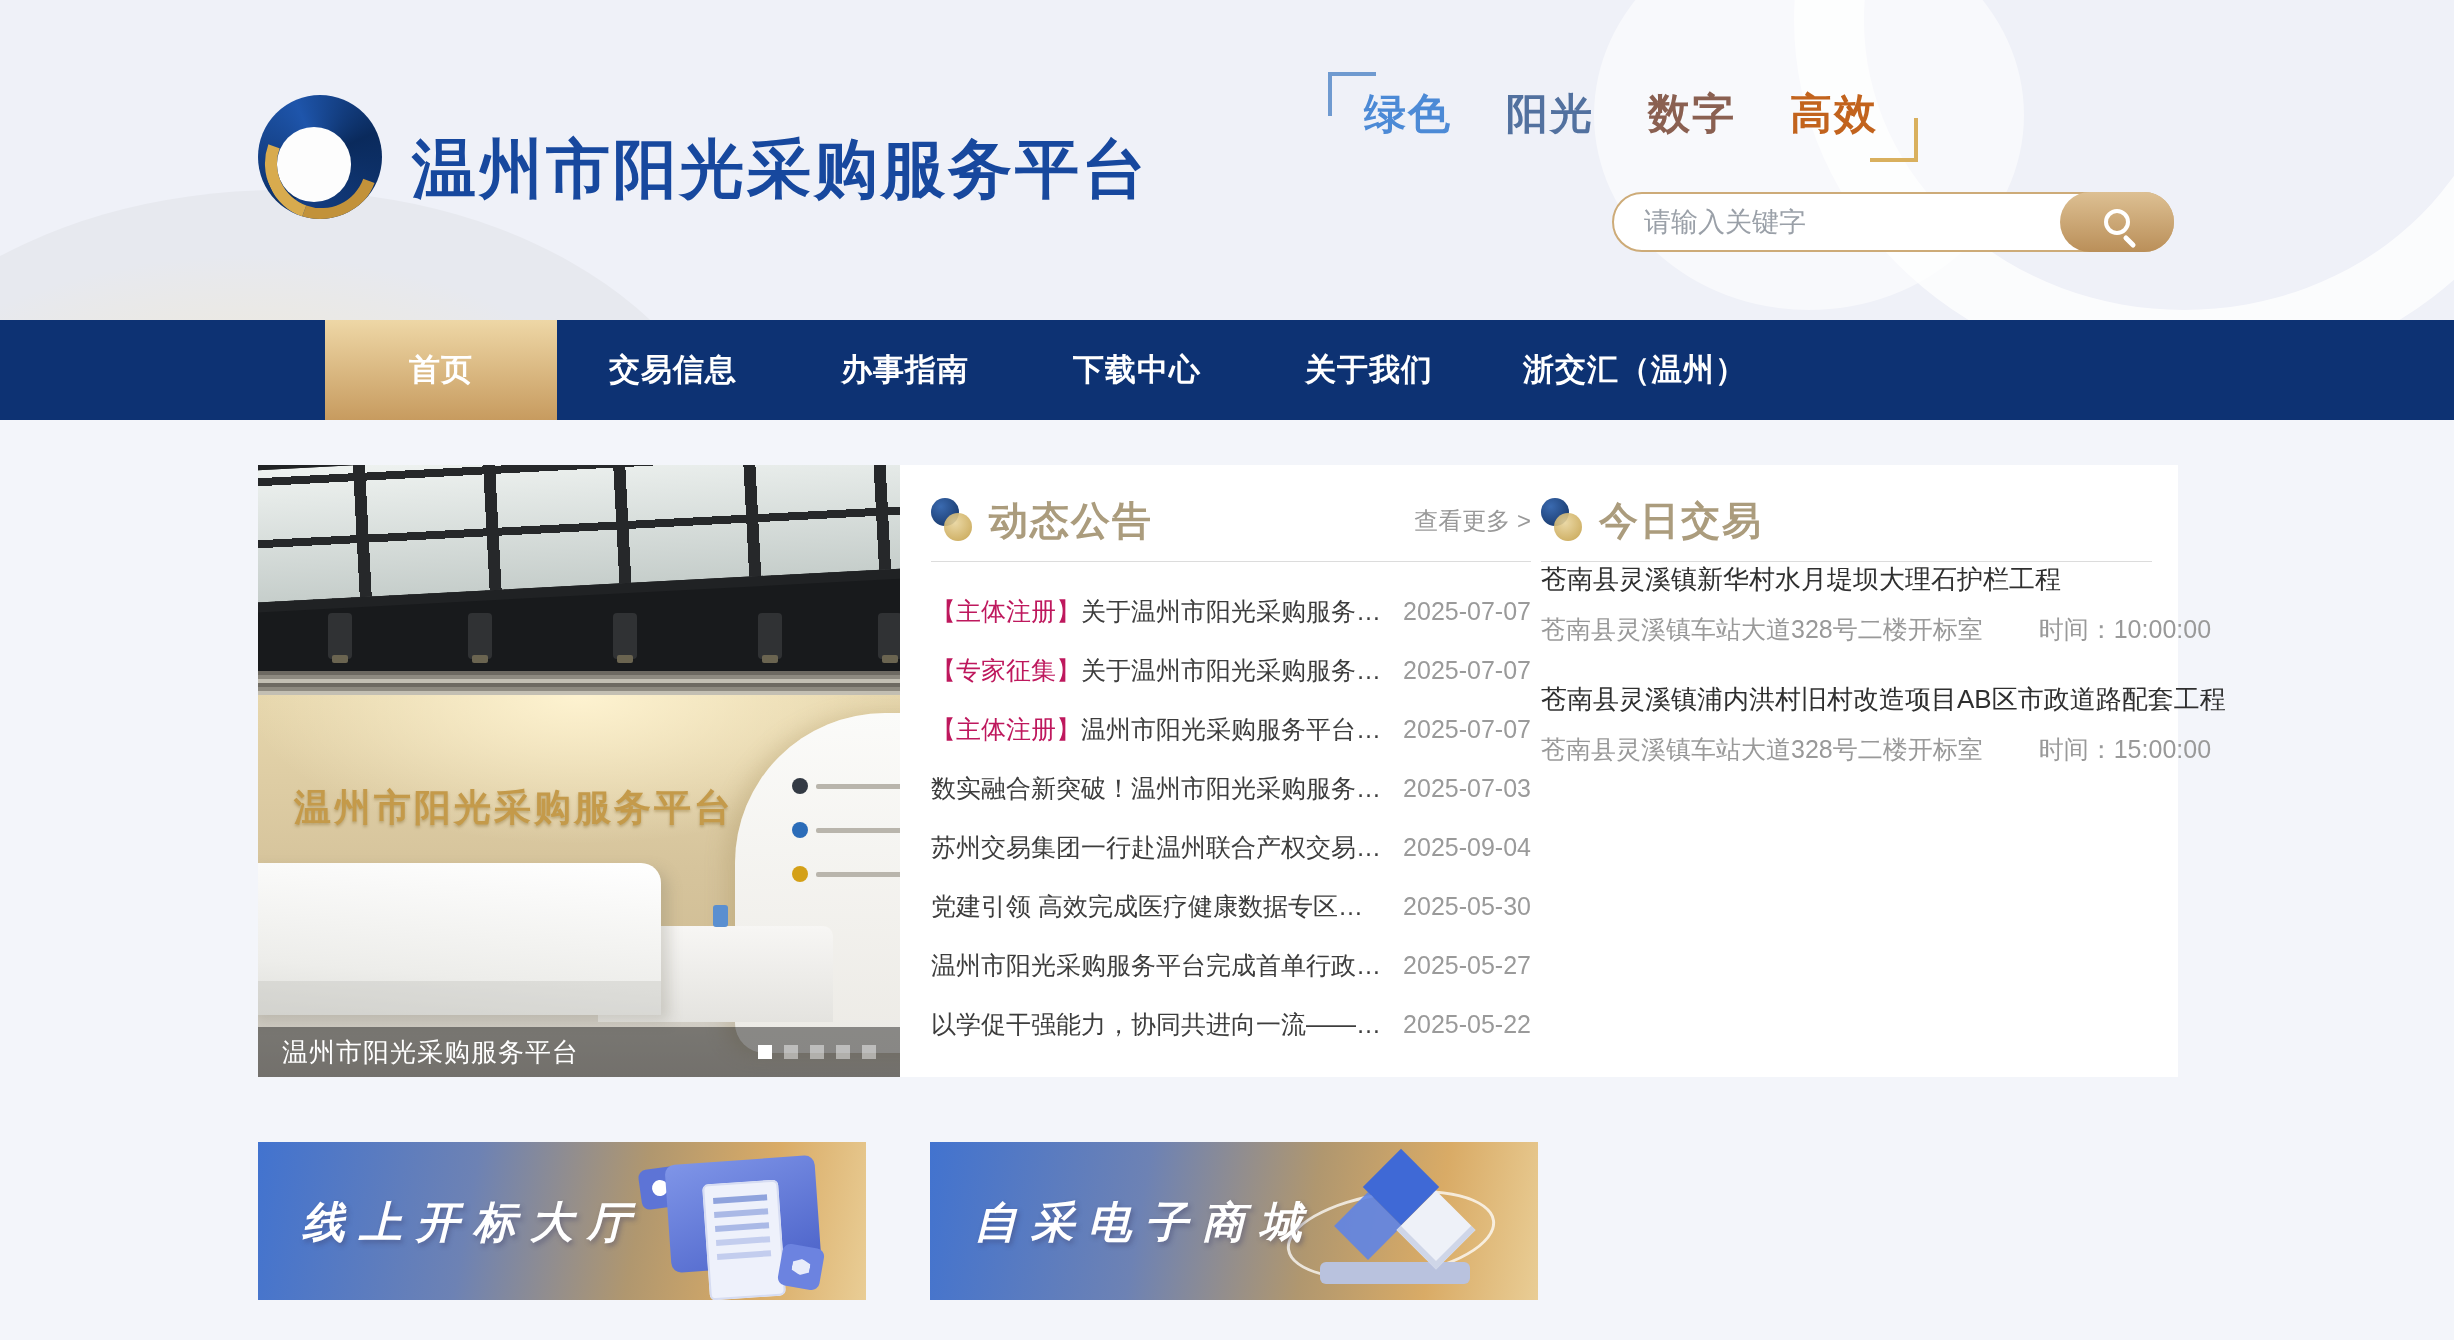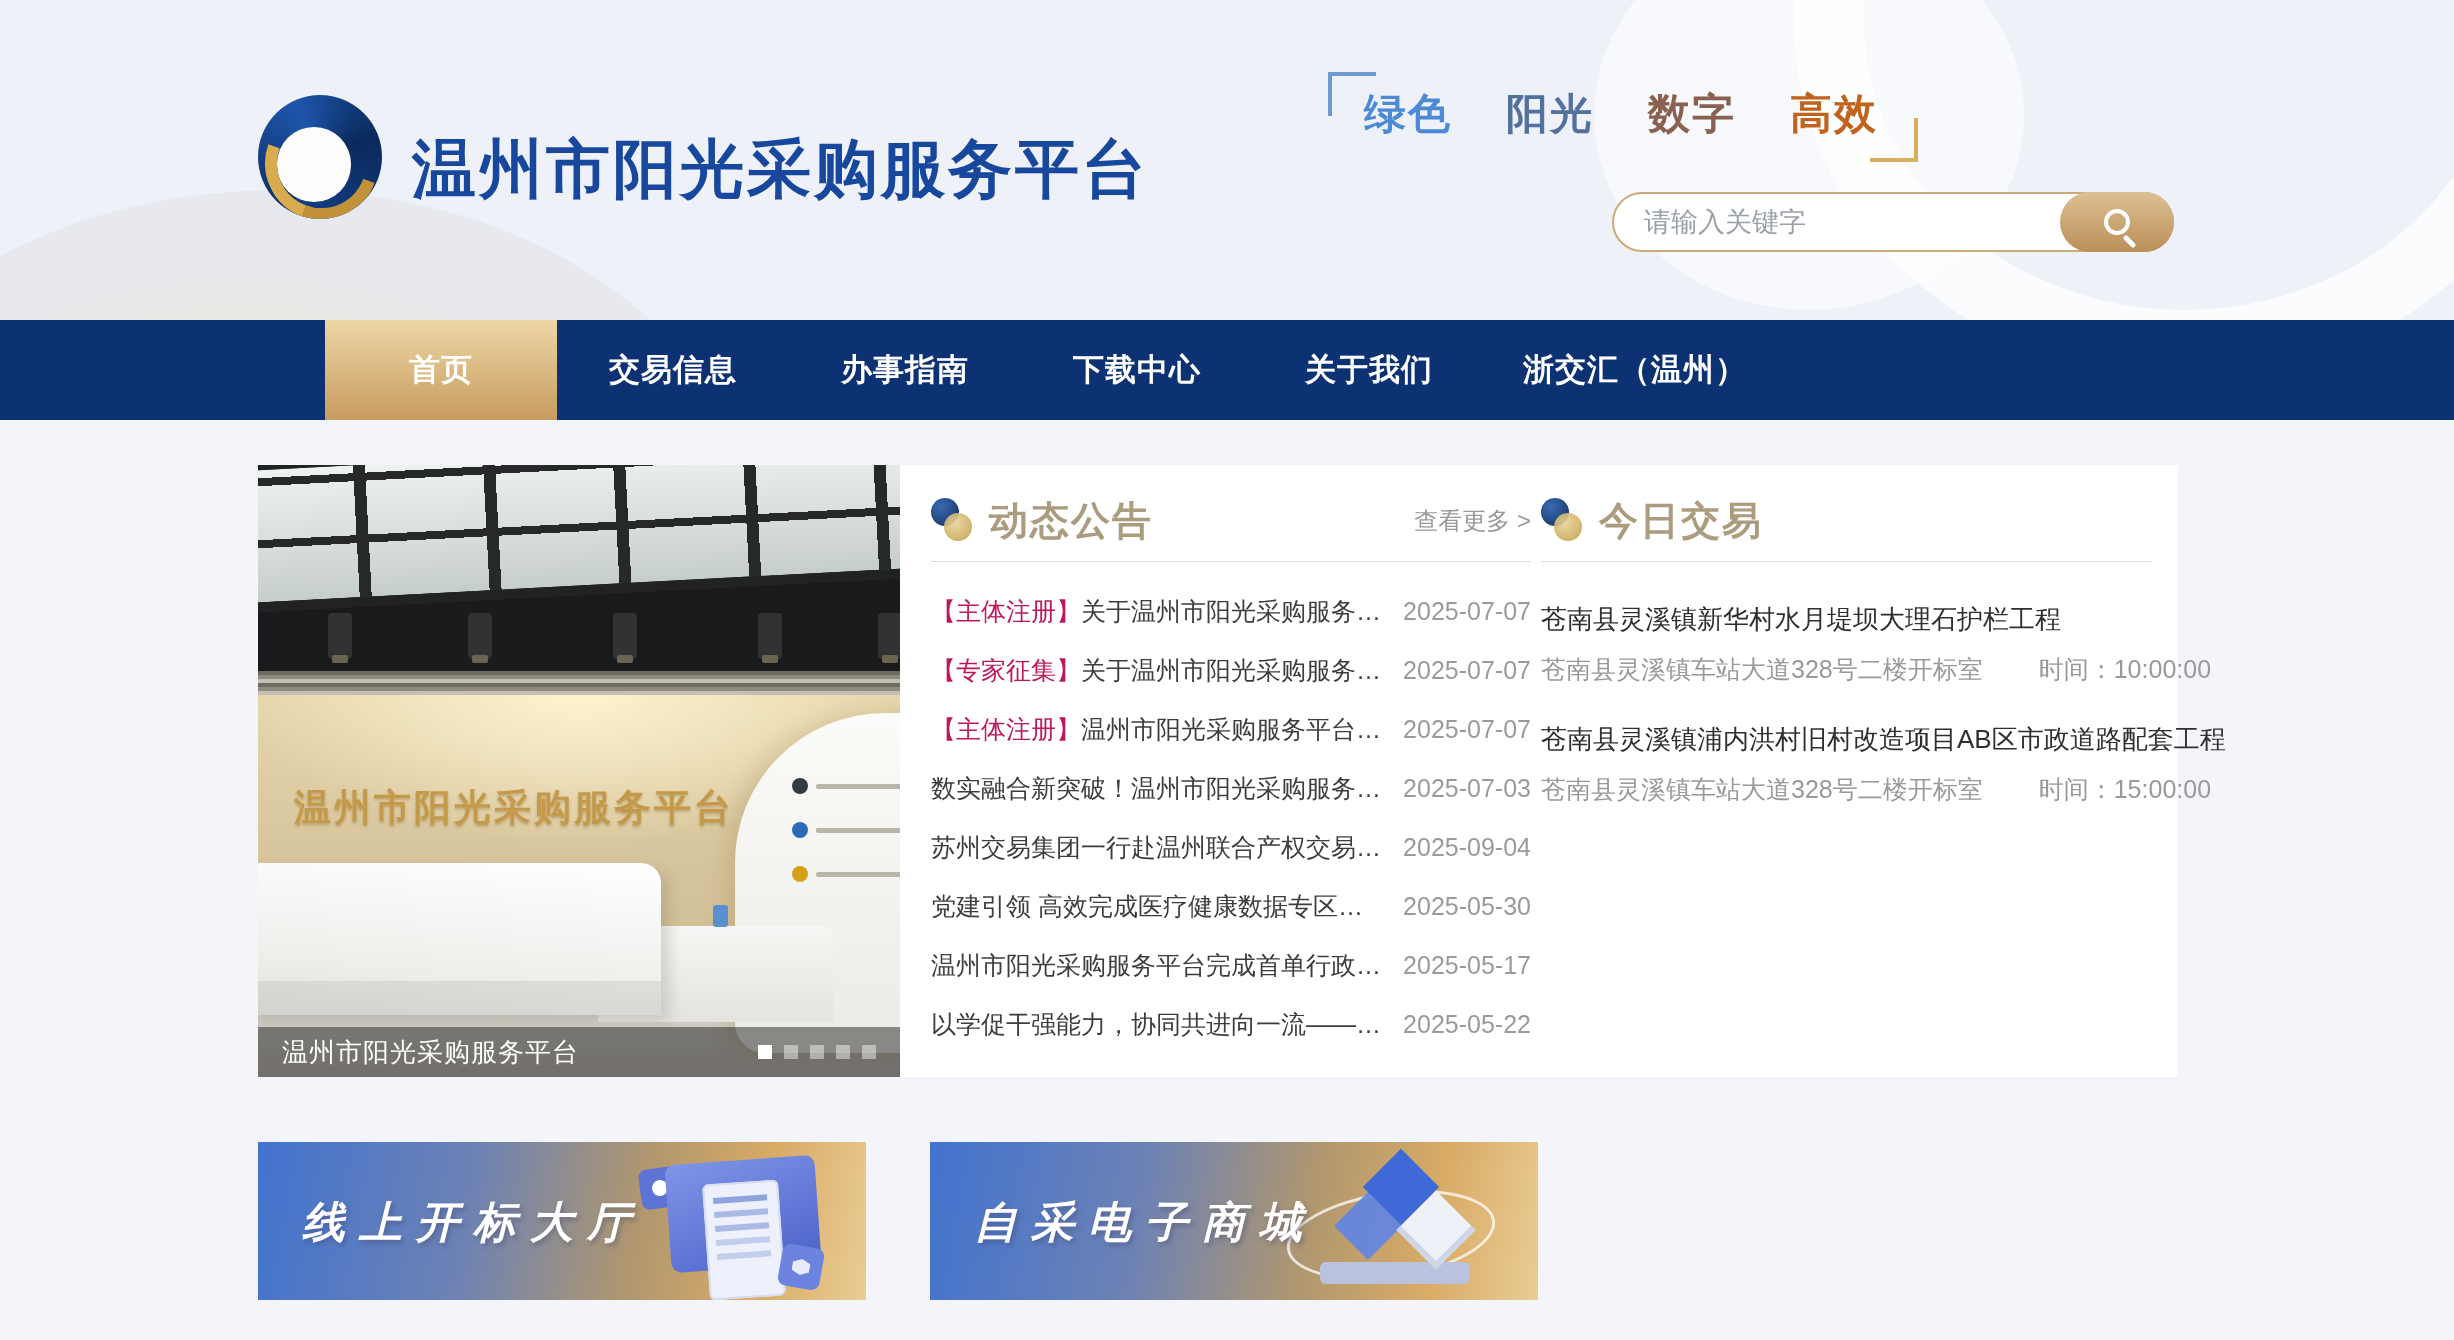--- a/index.html
+++ b/index.html
@@ -99,21 +99,21 @@
   .pdivider { border-bottom:1px solid #dcdcdc; margin-top:14px; }
 
   .news { position:absolute; left:673px; top:30px; width:600px; }
   .news-list { margin-top:20px; list-style:none; }
   .news-item { display:flex; align-items:center; height:59px; font-size:25px; cursor:pointer; white-space:nowrap; }
   .news-item .tag { color:#be185d; font-weight:400; flex:0 0 auto; }
   .news-item .nt { color:#3d3d3d; overflow:hidden; text-overflow:ellipsis; }
   .news-item .nd { margin-left:auto; padding-left:16px; color:#9a9a9a; flex:0 0 auto; }
 
   .today { position:absolute; left:1283px; top:30px; width:611px; }
-  .trade-list { margin-top:40px; }
+  .trade-list { }
   .trade { margin-bottom:36px; cursor:pointer; }
   .trade .tt { font-size:26px; color:#2f2f2f; margin-bottom:16px; white-space:nowrap; }
   .trade .tm { display:flex; font-size:25px; color:#999; white-space:nowrap; }
   .trade .tm .loc { flex:0 0 auto; }
   .trade .tm .tim { margin-left:56px; }
 
   
   .banners { position:absolute; left:258px; top:1142px; display:flex; gap:64px; }
   .banner { position:relative; width:608px; height:158px; overflow:hidden; cursor:pointer;
            background:linear-gradient(100deg,#4273cf 0%,#6d82b4 35%,#b0976f 62%,#d9ab66 82%,#e9cd95 100%); }
@@ -267,21 +267,21 @@
           <span class="nd">2025-09-04</span>
         </li>
         <li class="news-item">
           <span class="tag"></span>
           <span class="nt">党建引领 高效完成医疗健康数据专区招标...</span>
           <span class="nd">2025-05-30</span>
         </li>
         <li class="news-item">
           <span class="tag"></span>
           <span class="nt">温州市阳光采购服务平台完成首单行政事业...</span>
-          <span class="nd">2025-05-17</span>
+          <span class="nd">2025-05-27</span>
         </li>
         <li class="news-item">
           <span class="tag"></span>
           <span class="nt">以学促干强能力，协同共进向一流——公司...</span>
           <span class="nd">2025-05-22</span>
         </li>
       </ul>
     </div>
 
     <div class="today">

